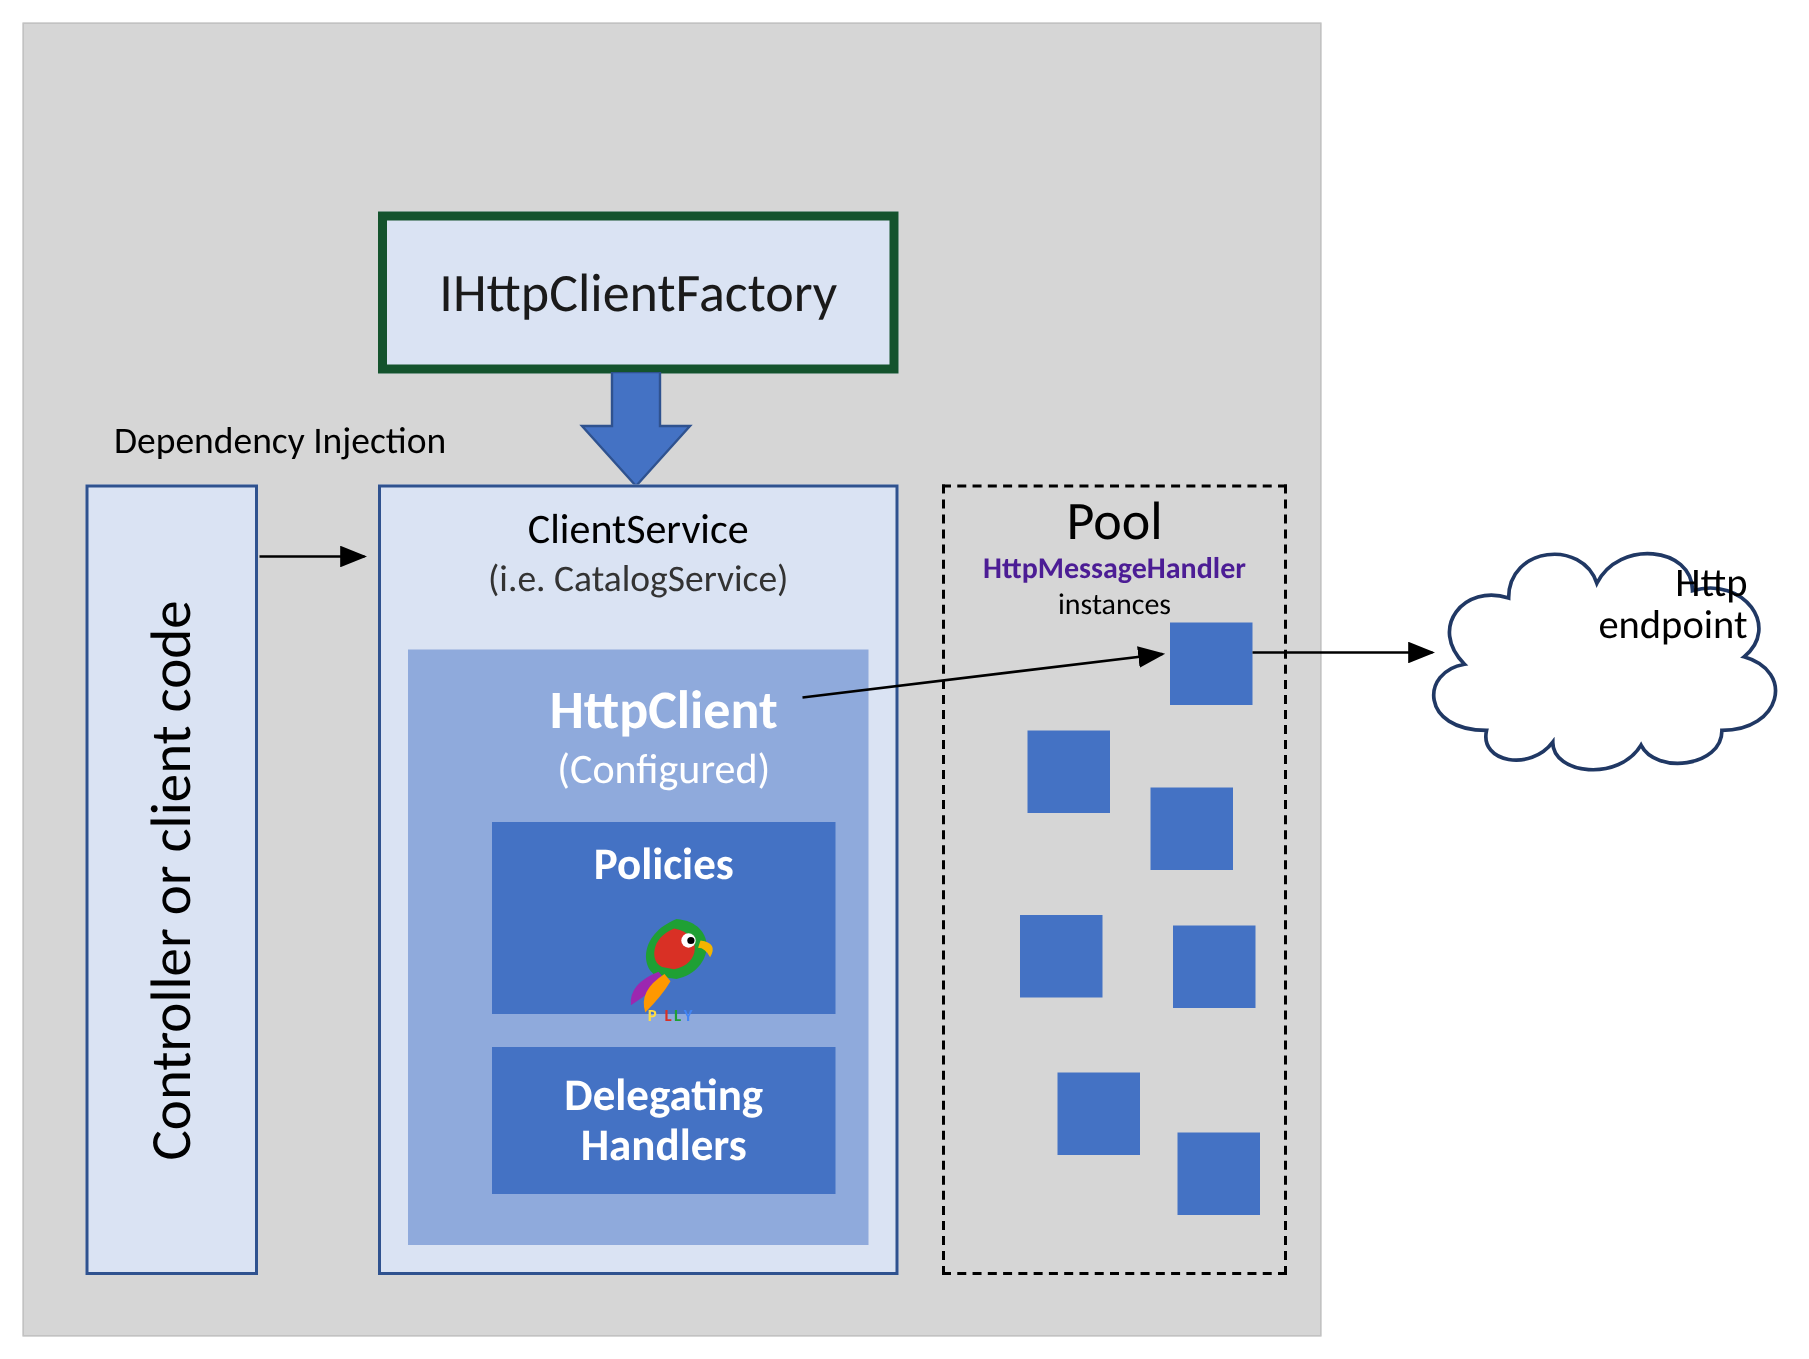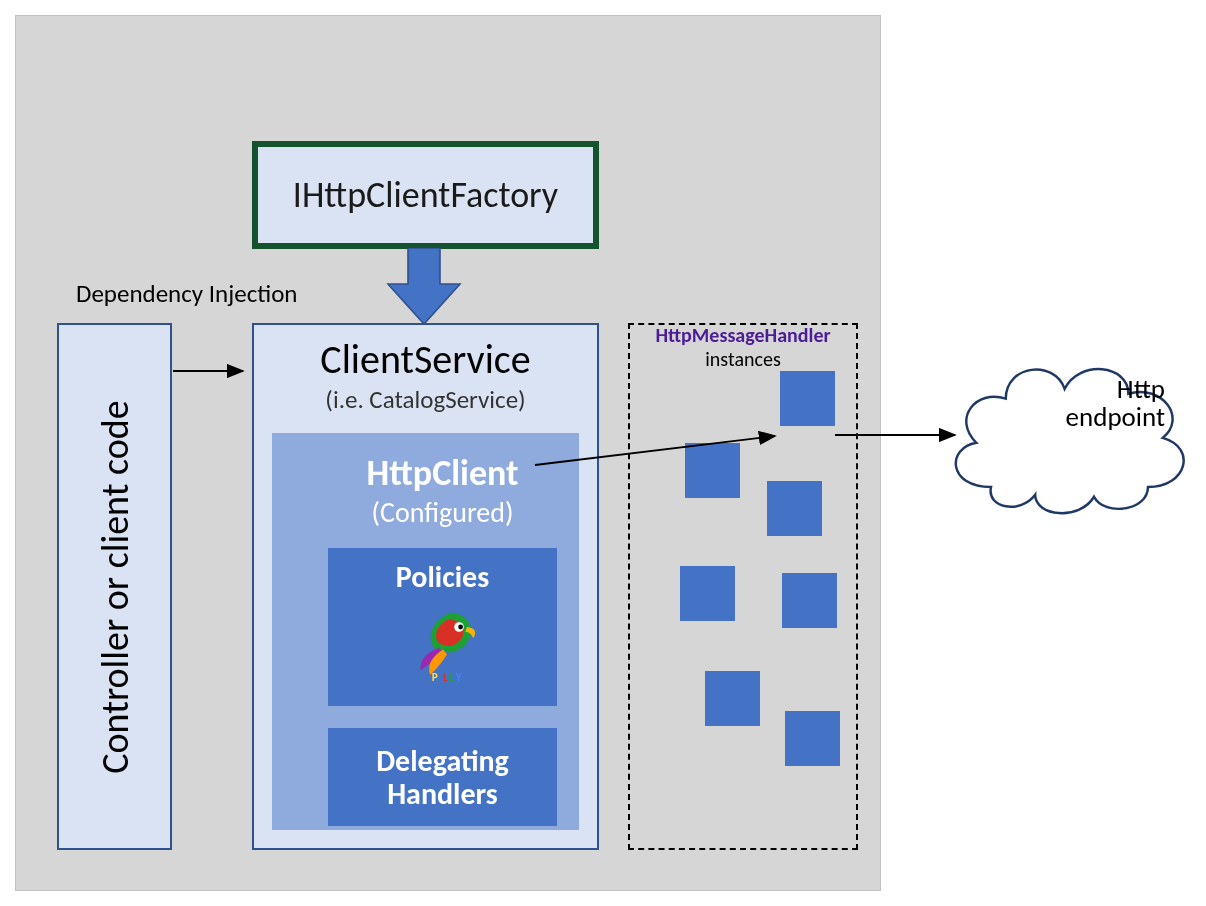--- a/index.html
+++ b/index.html
@@ -84,21 +84,21 @@
     position: absolute;
     left: 236px;
     top: 307px;
     width: 347px;
     height: 527px;
     background: #dae3f3;
     border: 2px solid #2f528f;
   }
   .clientservice-title {
     text-align: center;
-    font-size: 40px;
+    font-size: 28px;
     color: #000;
     margin-top: 10px;
   }
   .clientservice-sub {
     text-align: center;
     font-size: 25px;
     color: #333;
   }
 
   
@@ -129,21 +129,21 @@
     background: #4472c4;
     color: #fff;
     text-align: center;
     font-weight: 700;
     font-size: 30px;
     margin: 0 22px;
     padding: 10px 4px 12px;
   }
   .policies-box {
     margin-top: 18px;
-    height: 158px;
+    height: 128px;
   }
   .delegating-box {
     margin-top: 22px;
     padding: 16px 4px;
     line-height: 1.1;
   }
   .parrot-wrap {
     margin-top: 6px;
     display:flex;
     align-items:center;
@@ -269,20 +269,21 @@
       </div>
 
       <div class="dark-box delegating-box">
         <div>Delegating</div>
         <div>Handlers</div>
       </div>
     </div>
   </div>
 
   <div class="pool-box">
+    <div class="pool-title">Pool</div>
     <div class="pool-sub1">HttpMessageHandler</div>
     <div class="pool-sub2">instances</div>
     <div class="pool-squares">
       <div class="square" style="left:150px; top:0px"></div>
       <div class="square" style="left:55px;  top:72px"></div>
       <div class="square" style="left:137px; top:110px"></div>
       <div class="square" style="left:50px;  top:195px"></div>
       <div class="square" style="left:152px; top:202px"></div>
       <div class="square" style="left:75px;  top:300px"></div>
       <div class="square" style="left:155px; top:340px"></div>

